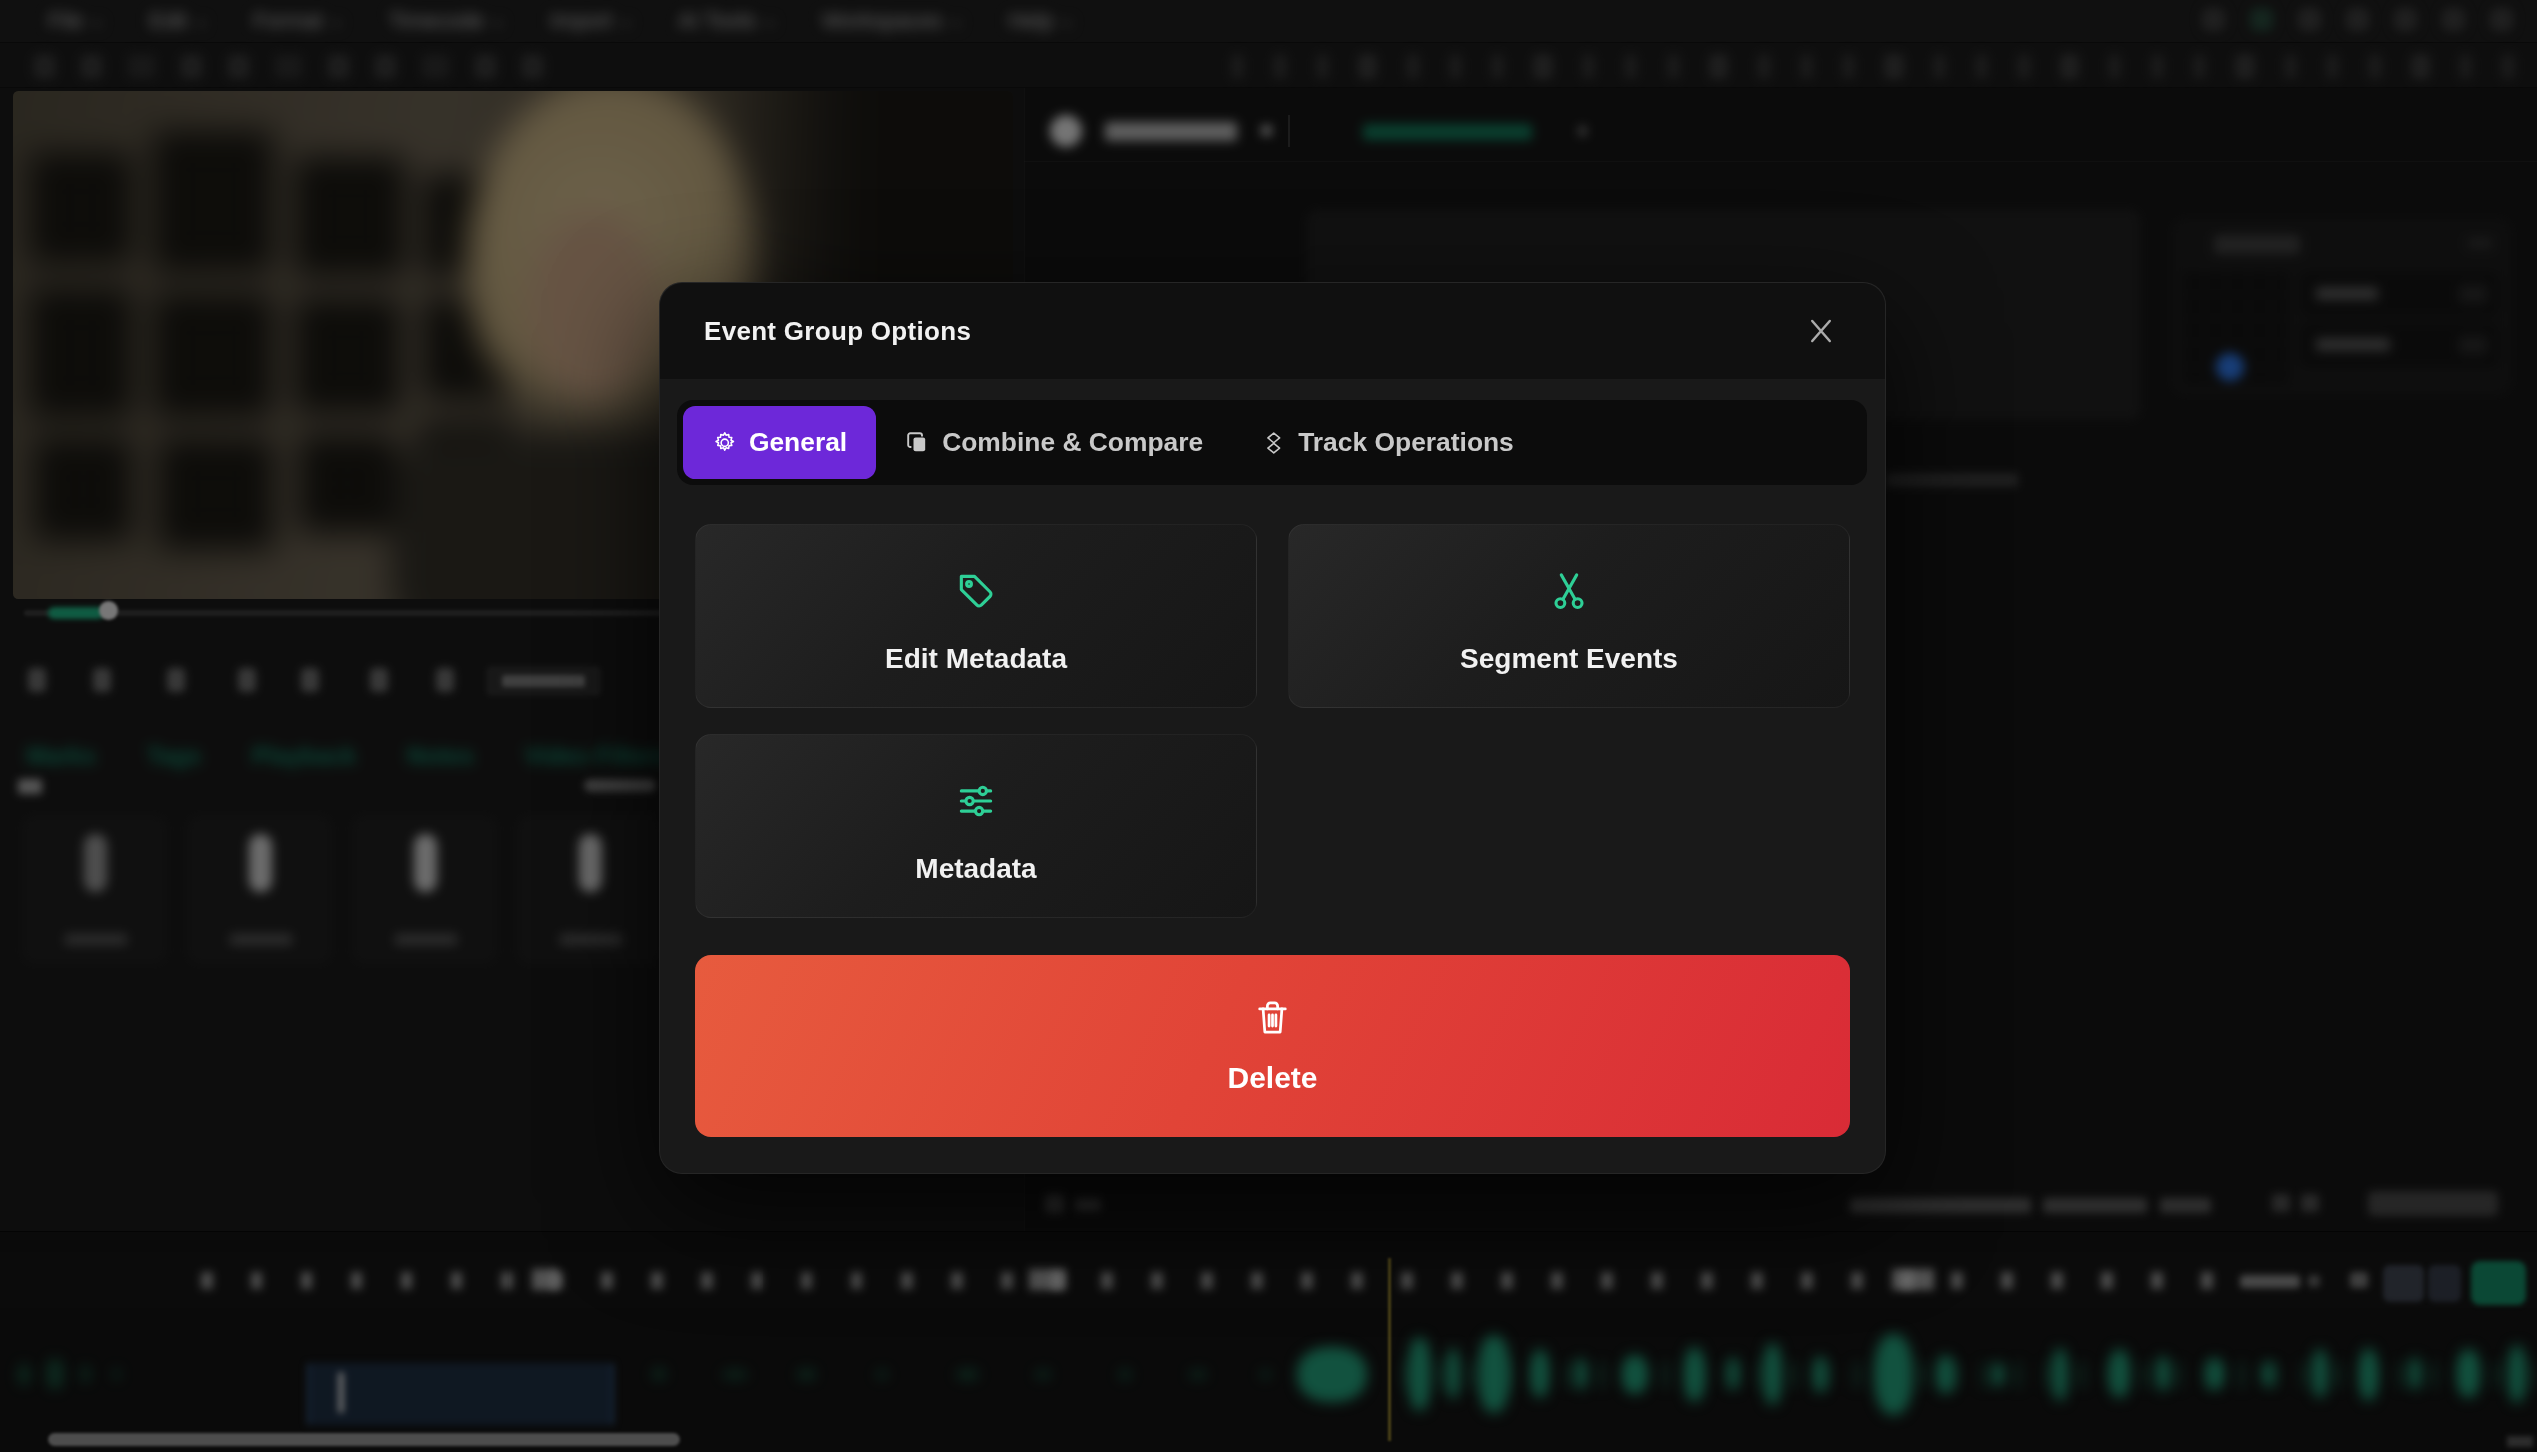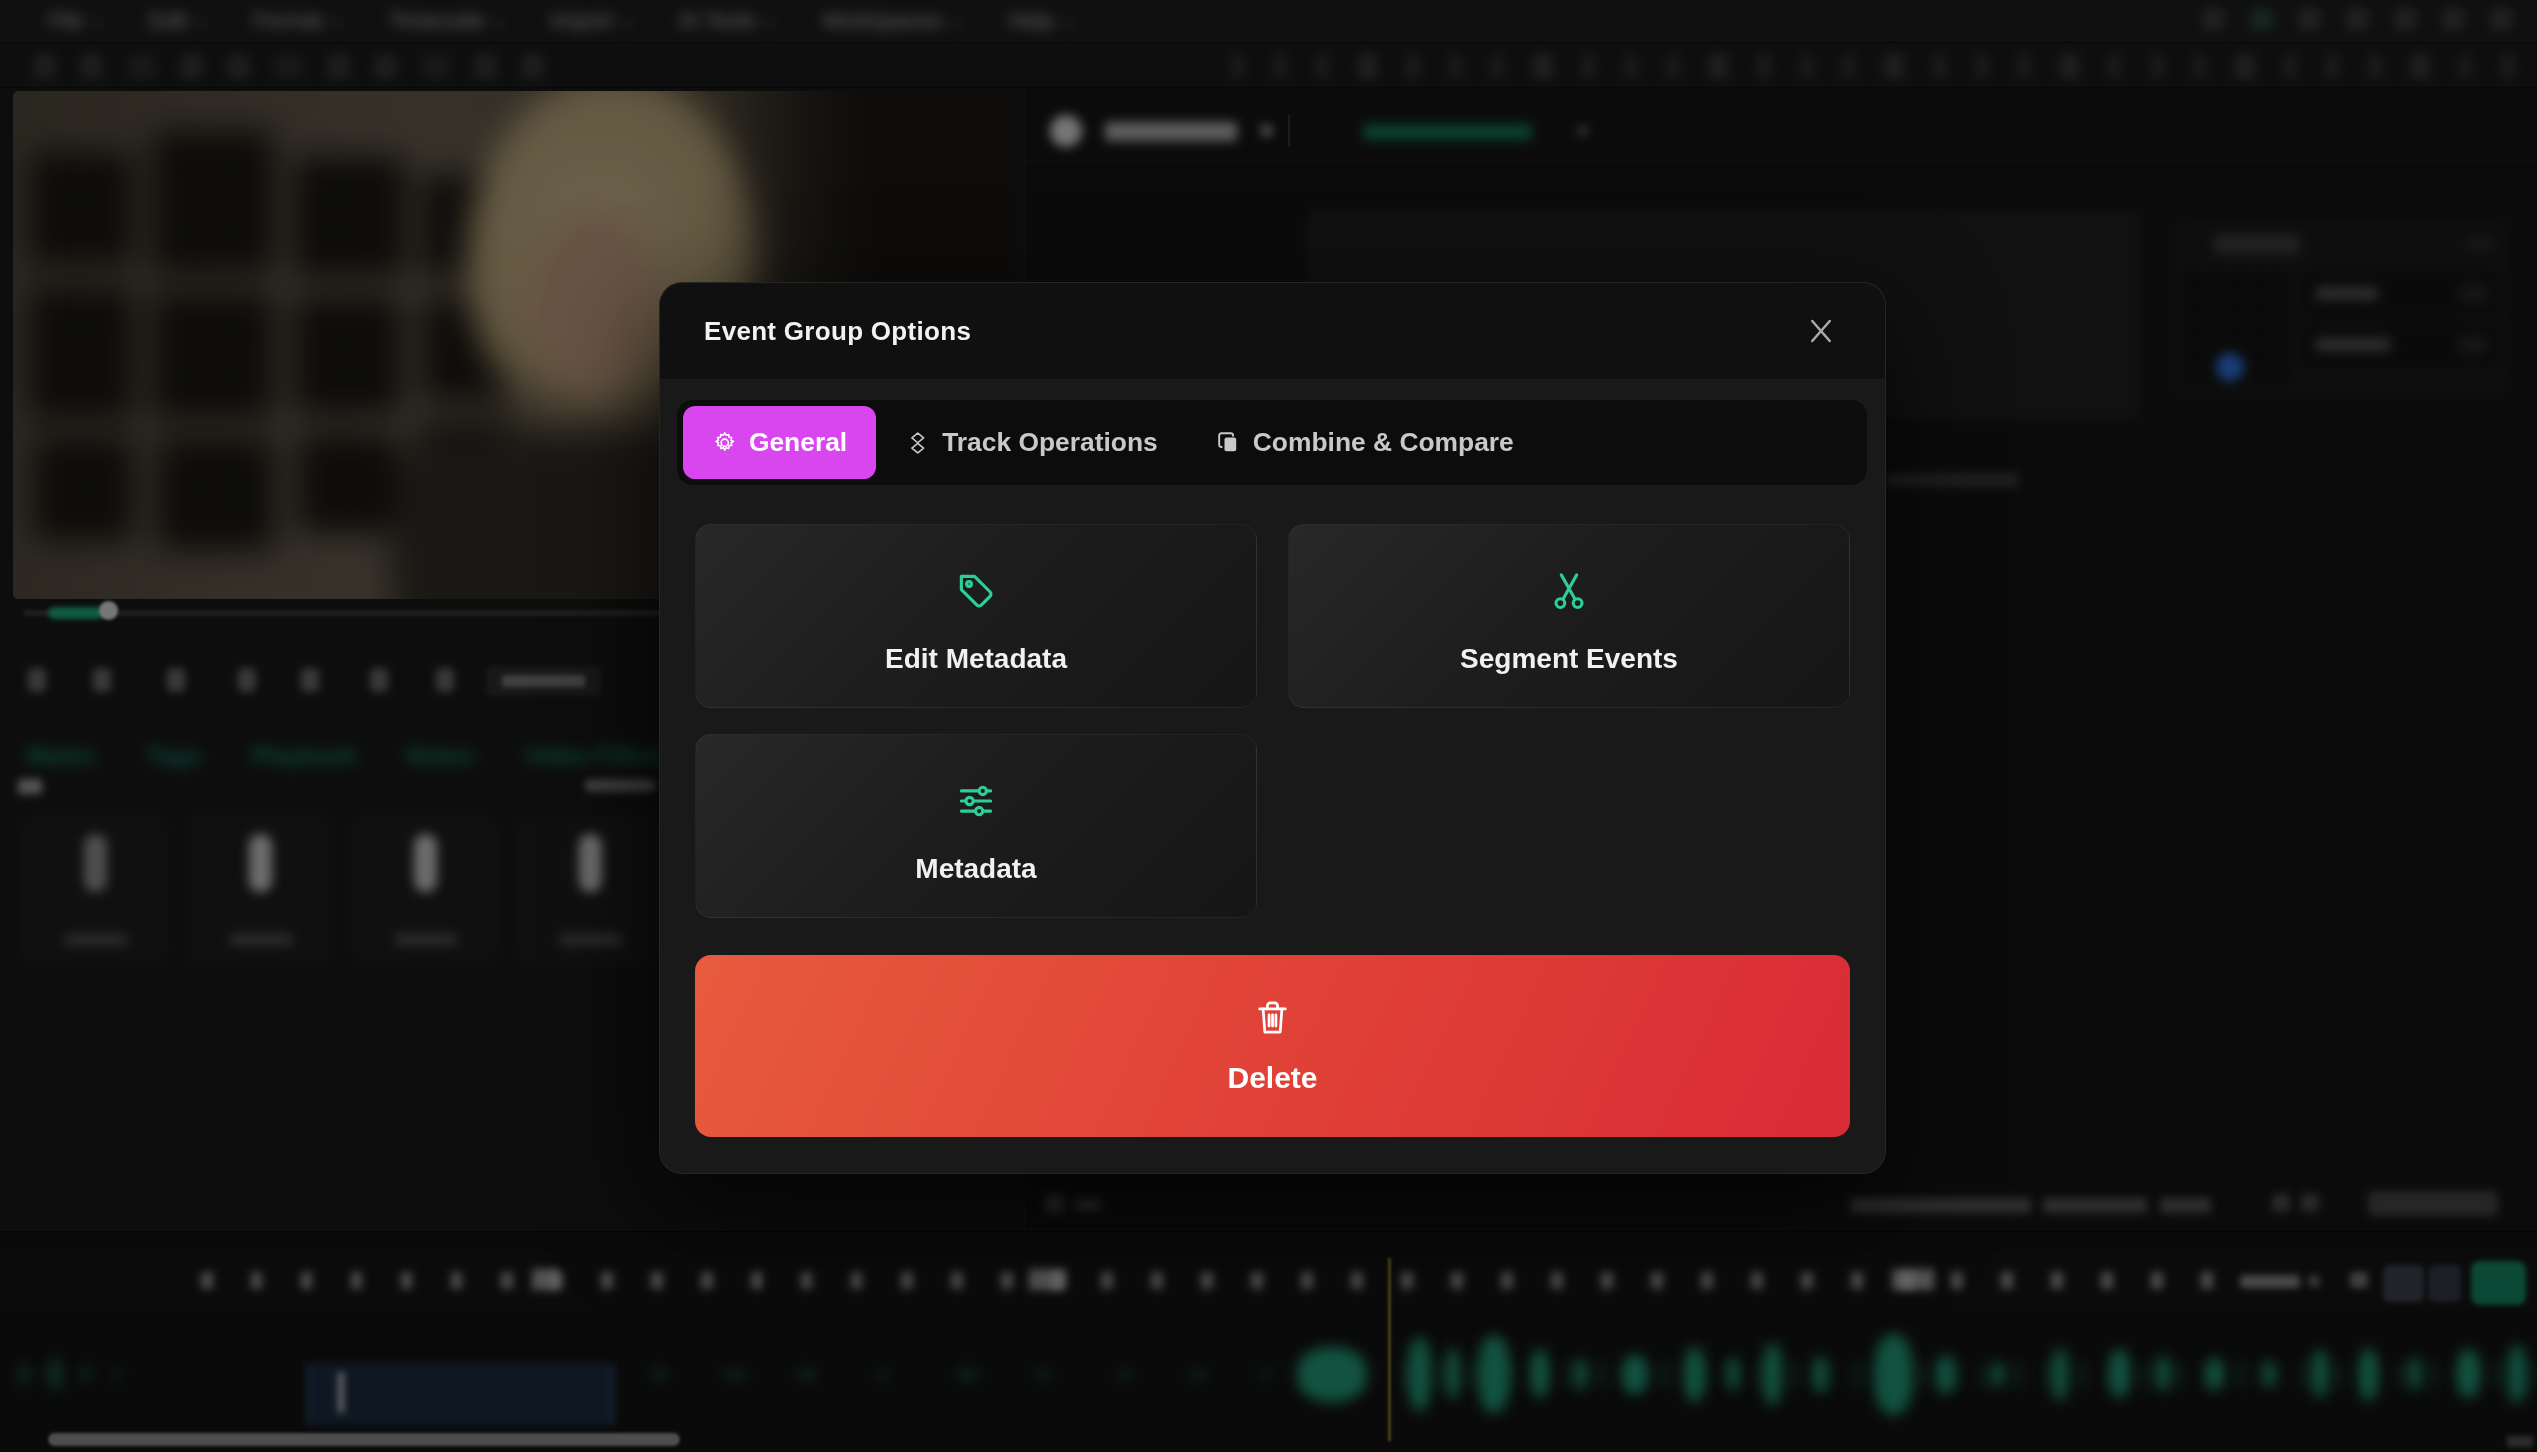--- a/index.html
+++ b/index.html
@@ -116,21 +116,21 @@
   .modal-header { height:97px; display:flex; align-items:center; justify-content:space-between;
                   padding:0 44px; background:#101010; border-bottom:0.9px solid rgba(255,255,255,.045);
                   border-radius:23px 23px 0 0; }
   .modal-title { font-size:26px; font-weight:800; color:#f2f2f2; letter-spacing:0.3px; }
   .close-btn { width:41px; height:41px; display:flex; align-items:center; justify-content:center; cursor:pointer; }
 
   .tabbar { height:85px; margin:20px 18.5px 0 16.7px; background:#0c0c0c; border-radius:16px;
             display:flex; align-items:center; padding:0 6.2px; }
   .tab { display:flex; align-items:center; gap:11.5px; padding:0 29px; height:73px;
          font-size:26.4px; font-weight:600; color:#c9c9c9; cursor:pointer; border-radius:12.3px; }
-  .tab.active { background:#d946ef; color:#ffffff; }
+  .tab.active { background:#6d28d9; color:#ffffff; }
   .tab svg { width:25.5px; height:25.5px; }
 
   .actions { margin:39px 35px 0; display:grid; grid-template-columns:1fr 1fr; gap:25.5px 31px; }
   .action-card { height:184px; border-radius:16px; cursor:pointer;
                  background:linear-gradient(135deg,#282828 0%,#1d1d1d 45%,#161616 100%);
                  border:0.9px solid rgba(255,255,255,.05);
                  display:flex; flex-direction:column; align-items:center; padding-top:44px; gap:30px; }
   .action-card svg { width:44px; height:44px; }
   .action-label { font-size:28px; font-weight:700; color:#f1f1f1; }
 
@@ -410,32 +410,32 @@
 
     <div class="tabbar">
       <div class="tab active">
         <svg viewBox="0 0 24 24" fill="none" stroke="#ffffff" stroke-width="1.5" stroke-linejoin="round">
           <circle cx="12" cy="12" r="3.4"></circle>
           <path d="M12 2.6l1.2 2.3 2.5-.7.3 2.6 2.6.3-.7 2.5 2.3 1.2-2.3 1.2.7 2.5-2.6.3-.3 2.6-2.5-.7-1.2 2.3-1.2-2.3-2.5.7-.3-2.6-2.6-.3.7-2.5-2.3-1.2 2.3-1.2-.7-2.5 2.6-.3.3-2.6 2.5.7z"></path>
         </svg>
         <span>General</span>
       </div>
       <div class="tab">
+        <svg viewBox="0 0 24 24">
+          <rect x="8" y="7" width="11" height="13" rx="2" fill="#c9c9c9"></rect>
+          <path d="M6 16H5a2 2 0 0 1-2-2V5a2 2 0 0 1 2-2h9a2 2 0 0 1 2 2v1" fill="none" stroke="#c9c9c9" stroke-width="1.8"></path>
+        </svg>
+        <span>Combine &amp; Compare</span>
+      </div>
+      <div class="tab">
         <svg viewBox="0 0 24 24" fill="none" stroke="#c9c9c9" stroke-width="1.5" stroke-linejoin="round">
           <path d="M12 3l5.5 4.5L12 12 6.5 7.5z"></path>
           <path d="M12 12.5l5.5 4.5L12 21.5 6.5 17z"></path>
         </svg>
         <span>Track Operations</span>
-      </div>
-      <div class="tab">
-        <svg viewBox="0 0 24 24">
-          <rect x="8" y="7" width="11" height="13" rx="2" fill="#c9c9c9"></rect>
-          <path d="M6 16H5a2 2 0 0 1-2-2V5a2 2 0 0 1 2-2h9a2 2 0 0 1 2 2v1" fill="none" stroke="#c9c9c9" stroke-width="1.8"></path>
-        </svg>
-        <span>Combine &amp; Compare</span>
       </div>
     </div>
 
     <div class="actions">
       <div class="action-card">
         <svg viewBox="0 0 24 24" fill="none" stroke="#2ecf96" stroke-width="1.7" stroke-linejoin="round">
           <path d="M4 4h7.2l8.4 8.4a1.8 1.8 0 0 1 0 2.6l-4.6 4.6a1.8 1.8 0 0 1-2.6 0L4 11.2z"></path>
           <circle cx="8.2" cy="8.2" r="1.3"></circle>
         </svg>
         <span class="action-label">Edit Metadata</span>

